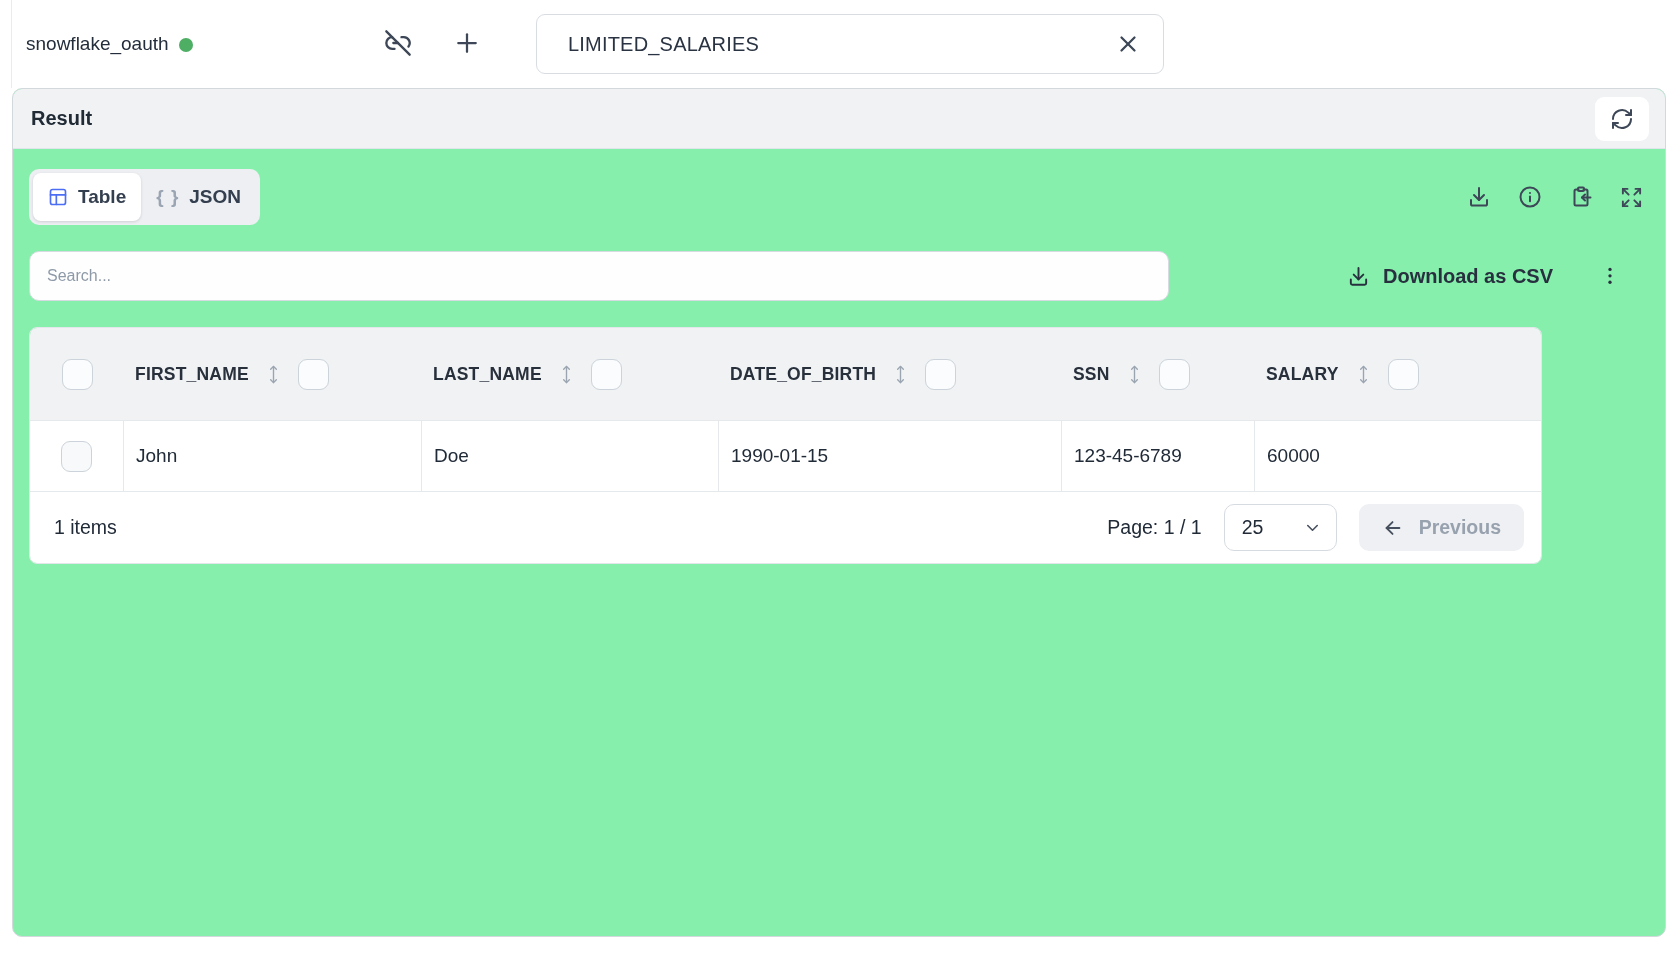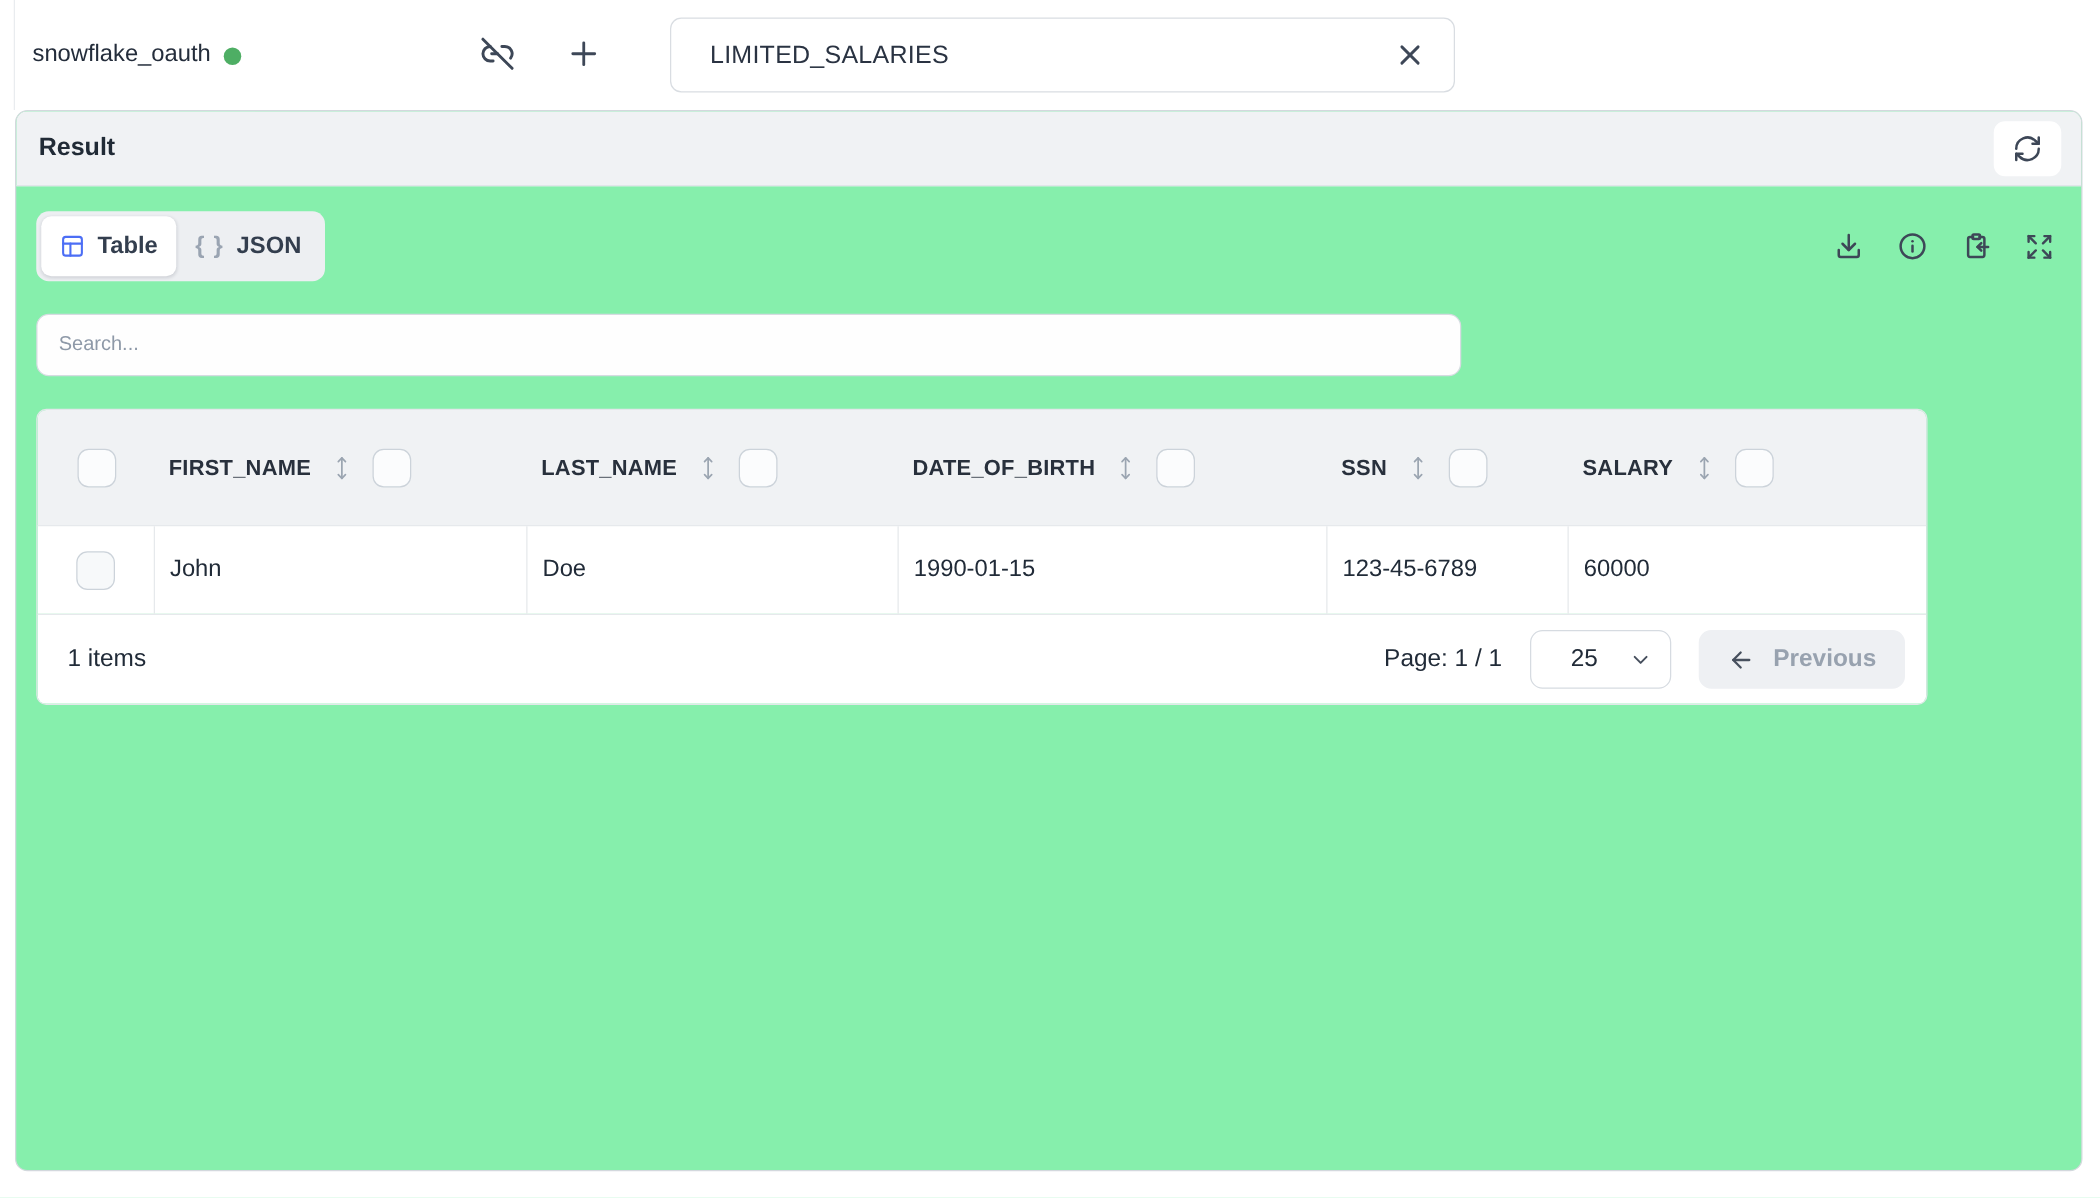--- a/index.html
+++ b/index.html
@@ -79,21 +79,21 @@
   .cb-col { display:flex; align-items:center; justify-content:center; }
   .trow { display:flex; align-items:stretch; height:71px; background:#fff; border-top:1px solid #e6e9ec; }
   .td { display:flex; align-items:center; padding-left:12px; font-size:19px; color:#212b38; border-right:1px solid #e6e9ec; }
   .td:last-child { border-right:none; }
   .tfoot { display:flex; align-items:center; height:72px; border-top:1px solid #e6e9ec; background:#fff; padding:0 17px 0 24px; }
   .items-count { font-size:19.5px; color:#212b38; }
   .foot-right { margin-left:auto; display:flex; align-items:center; gap:22px; }
   .page-label { font-size:19.5px; color:#212b38; }
   .page-size-select {
     width:113px; height:47px; border:1.5px solid #d6dbe1; border-radius:10px; background:#fff;
-    display:flex; align-items:center; padding:0 14px 0 32px; gap:10px;
+    display:flex; align-items:center; padding:0 14px 0 17px; gap:10px;
   }
   .page-size-value { font-size:19.5px; color:#212b38; flex:1; }
   .prev-btn {
     height:47px; padding:0 23px; background:#eef0f3; border-radius:10px;
     display:flex; align-items:center; gap:15px;
   }
   .prev-label { font-size:19.5px; font-weight:bold; color:#98a2af; }
 </style>
 </head>
 <body>
@@ -195,20 +195,37 @@
                 <path d="M21 16.2V21h-4.8"></path>
               <path d="m9 15-6 6"></path>
                 <path d="M7.8 21H3v-4.8"></path>
             </svg>
           </button>
         </div>
       </div>
 
       <div class="search-row">
         <input class="search-input" type="text" placeholder="Search..." style="">
+        <div class="csv-cluster">
+          <button class="csv-btn">
+            <svg class="ic" width="23" height="23" viewBox="0 0 24 24" style="stroke:#28303f">
+              <path d="M20 15v4a1.6 1.6 0 0 1-1.6 1.6H5.6A1.6 1.6 0 0 1 4 19v-4"></path>
+                <path d="m7 10 5 5 5-5"></path>
+                <path d="M12 15V3"></path>
+            </svg>
+            <span>Download as CSV</span>
+          </button>
+          <button>
+            <svg width="22" height="24" viewBox="0 0 24 24" style="fill:#28303f">
+              <circle cx="12" cy="4.8" r="1.8"></circle>
+                <circle cx="12" cy="11.8" r="1.8"></circle>
+                <circle cx="12" cy="18.8" r="1.8"></circle>
+            </svg>
+          </button>
+        </div>
       </div>
 
       <div class="table-wrap">
         <div class="thead">
             <div class="cb-col" style="width:94px">
               <span class="cb"></span>
             </div>
             <div class="th" style="width:298px">
           <span class="th-label">FIRST_NAME</span>
               <svg width="13" height="23" viewBox="0 0 16 26" style="stroke:#9ba5b1;stroke-width:1.7;fill:none;stroke-linecap:round;stroke-linejoin:round">

